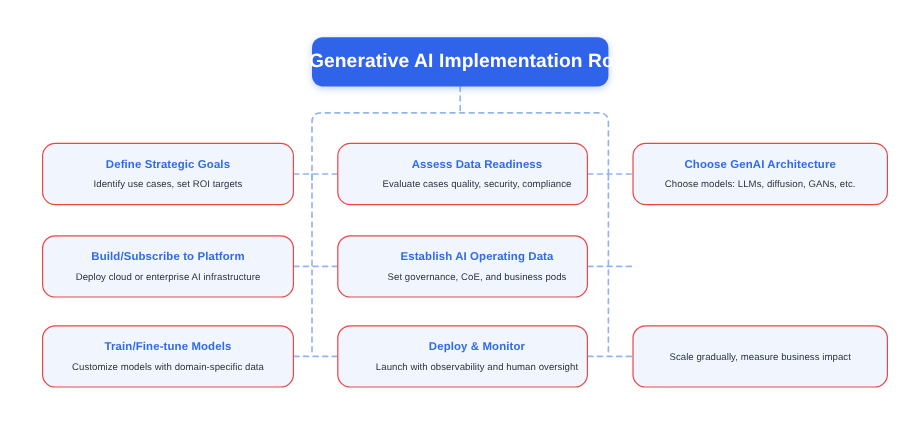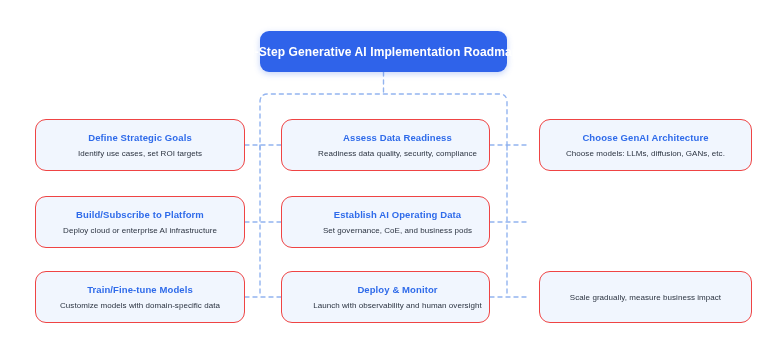--- a/index.html
+++ b/index.html
@@ -34,21 +34,21 @@
     background: #2f63ea;
     border-radius: 9px;
     box-shadow: 0 2px 6px rgba(47, 99, 234, 0.28);
     display: flex;
     align-items: center;
     justify-content: center;
     z-index: 3;
   }
   .header-title {
     color: #ffffff;
-    font-size: 12px;
+    font-size: 16px;
     font-weight: bold;
     letter-spacing: 0.1px;
     white-space: nowrap;
   }
   .card {
     position: absolute;
     width: 210px;
     height: 52px;
     background: #f1f6fe;
     border: 1px solid #ef4444;
@@ -70,21 +70,21 @@
   }
   .card-sub {
     color: #2b3340;
     font-size: 8px;
     letter-spacing: 0.05px;
     white-space: nowrap;
   }
   
   .col-left  { left: 35px; }
   .col-mid   { left: 281px; width: 209px; padding-left: 24px; }
-  .col-right { left: 527px; width: 213px; margin-left: 12px; }
+  .col-right { left: 527px; width: 213px; }
   
   .row-1 { top: 119px; }
   .row-2 { top: 196px; align-items: center; }
   .row-3 { top: 271px; }
 </style>
 </head>
 <body>
 
 <div id="diagram">
 
@@ -113,21 +113,21 @@
   <div class="header-bar">
     <span class="header-title">9-Step Generative AI Implementation Roadmap</span>
   </div>
 
   <div class="card col-left row-1">
     <span class="card-title">Define Strategic Goals</span>
     <span class="card-sub">Identify use cases, set ROI targets</span>
   </div>
   <div class="card col-mid row-1">
     <span class="card-title">Assess Data Readiness</span>
-    <span class="card-sub">Readiness data quality, security, compliance</span>
+    <span class="card-sub">Evaluate cases quality, security, compliance</span>
   </div>
   <div class="card col-right row-1">
     <span class="card-title">Choose GenAI Architecture</span>
     <span class="card-sub">Choose models: LLMs, diffusion, GANs, etc.</span>
   </div>
 
   <div class="card col-left row-2">
     <span class="card-title">Build/Subscribe to Platform</span>
     <span class="card-sub">Deploy cloud or enterprise AI infrastructure</span>
   </div>

